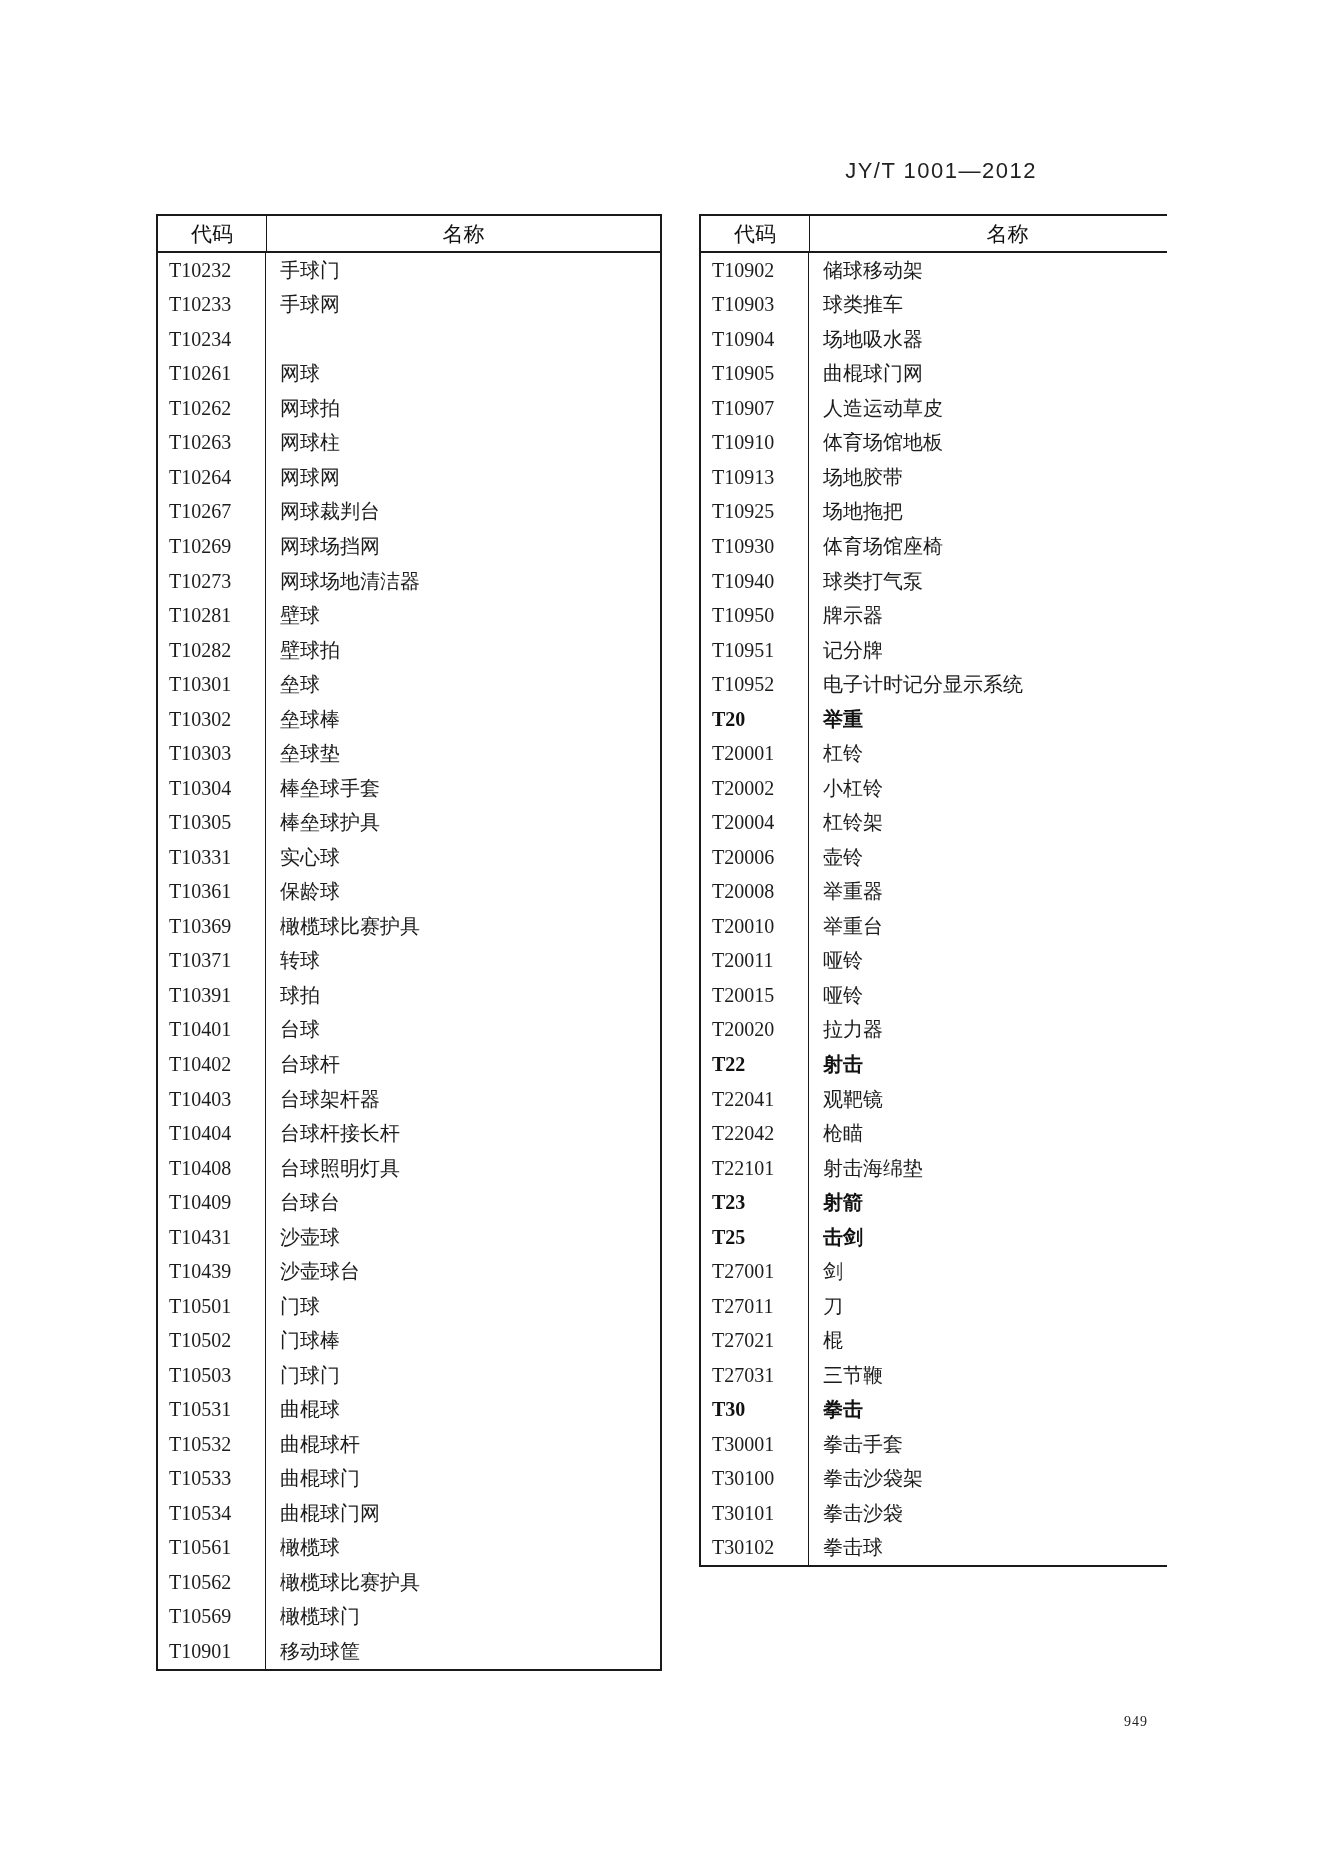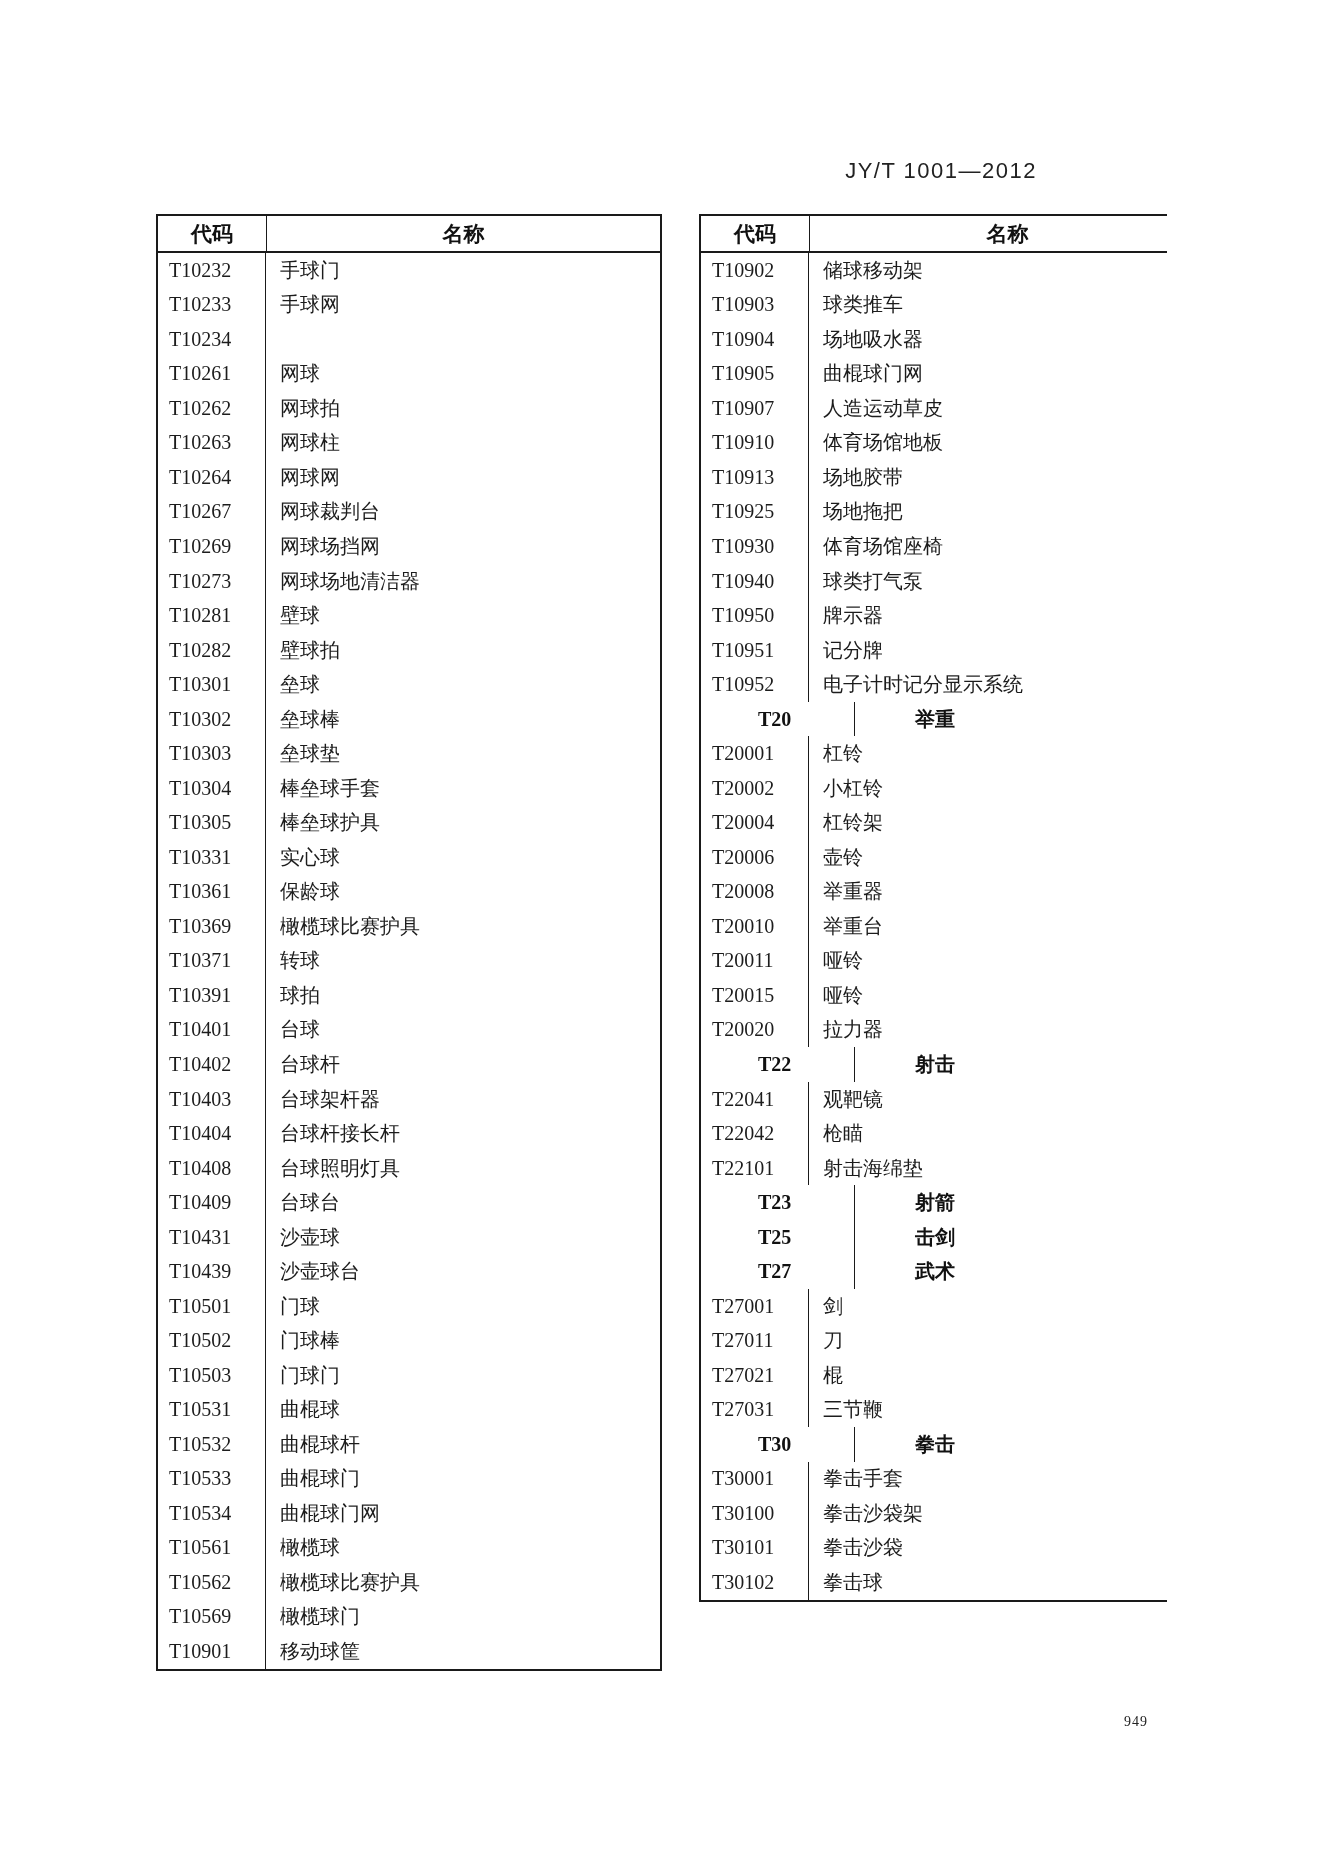--- a/index.html
+++ b/index.html
@@ -31,21 +31,21 @@
     border: 2px solid #1a1a1a;
     background: #ffffff;
   }
   .code-table.left  { left: 156px; width: 502px; }
   .code-table.right { left: 699px; width: 504px; }
   .thead {
     display: flex;
     height: 35px;
     border-bottom: 2px solid #1a1a1a;
     font-family: "Liberation Sans", "DejaVu Sans", sans-serif;
-    font-weight: bold;
+    font-weight: normal;
     font-size: 21px;
     color: #111;
   }
   .th {
     display: flex;
     align-items: center;
     justify-content: center;
   }
   .th.code {
     width: 108px;
@@ -73,21 +73,20 @@
     box-sizing: border-box;
   }
   .td.name {
     flex: 1;
     padding-left: 14px;
     box-sizing: border-box;
   }
   .tr.bold .td {
     font-weight: bold;
     color: #111;
-    margin-left: 46px;
   }
   .page-number {
     position: absolute;
     top: 1714px;
     left: 1124px;
     font-size: 14px;
     letter-spacing: 1px;
     color: #222;
   }
 </style>
@@ -385,24 +384,20 @@
           <div class="td name">射击海绵垫</div>
         </div>
         <div class="tr bold">
           <div class="td code">T23</div>
           <div class="td name">射箭</div>
         </div>
         <div class="tr bold">
           <div class="td code">T25</div>
           <div class="td name">击剑</div>
         </div>
-        <div class="tr bold">
-          <div class="td code">T27</div>
-          <div class="td name">武术</div>
-        </div>
         <div class="tr">
           <div class="td code">T27001</div>
           <div class="td name">剑</div>
         </div>
         <div class="tr">
           <div class="td code">T27011</div>
           <div class="td name">刀</div>
         </div>
         <div class="tr">
           <div class="td code">T27021</div>

